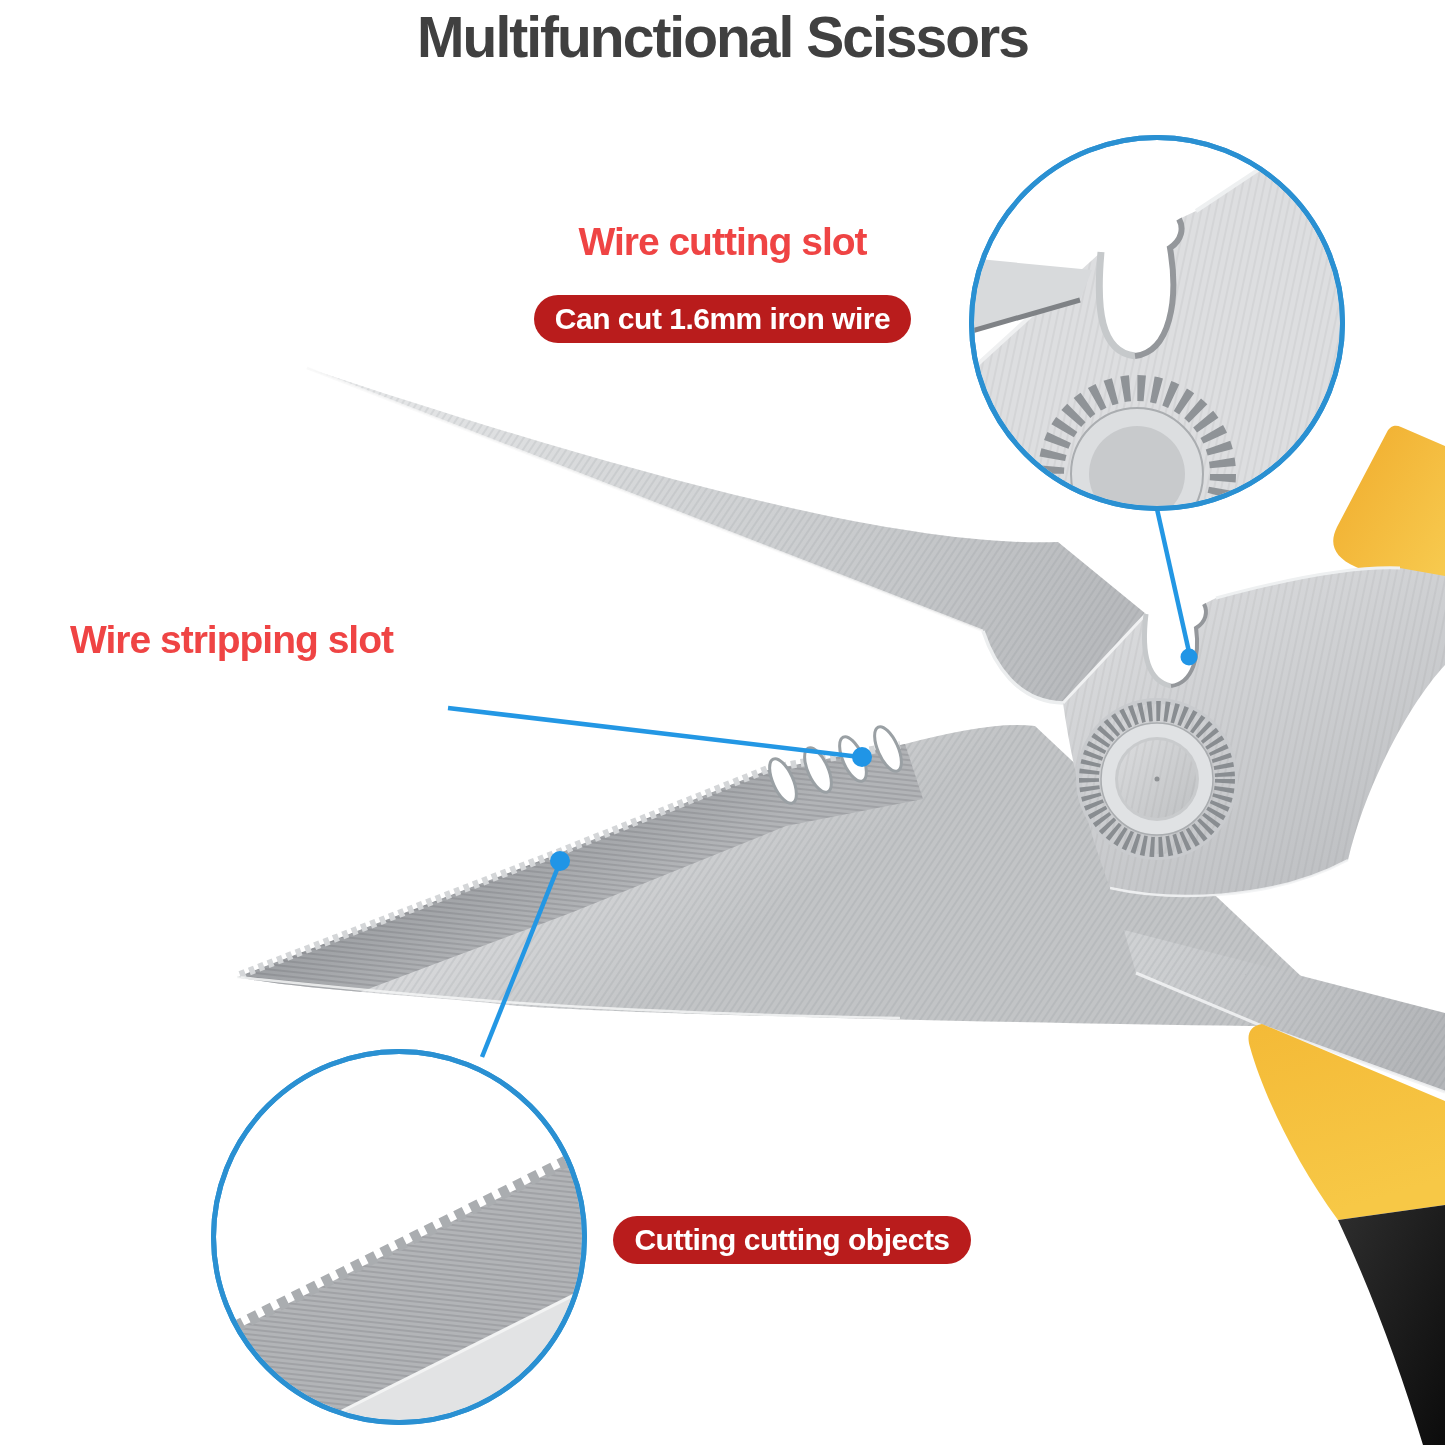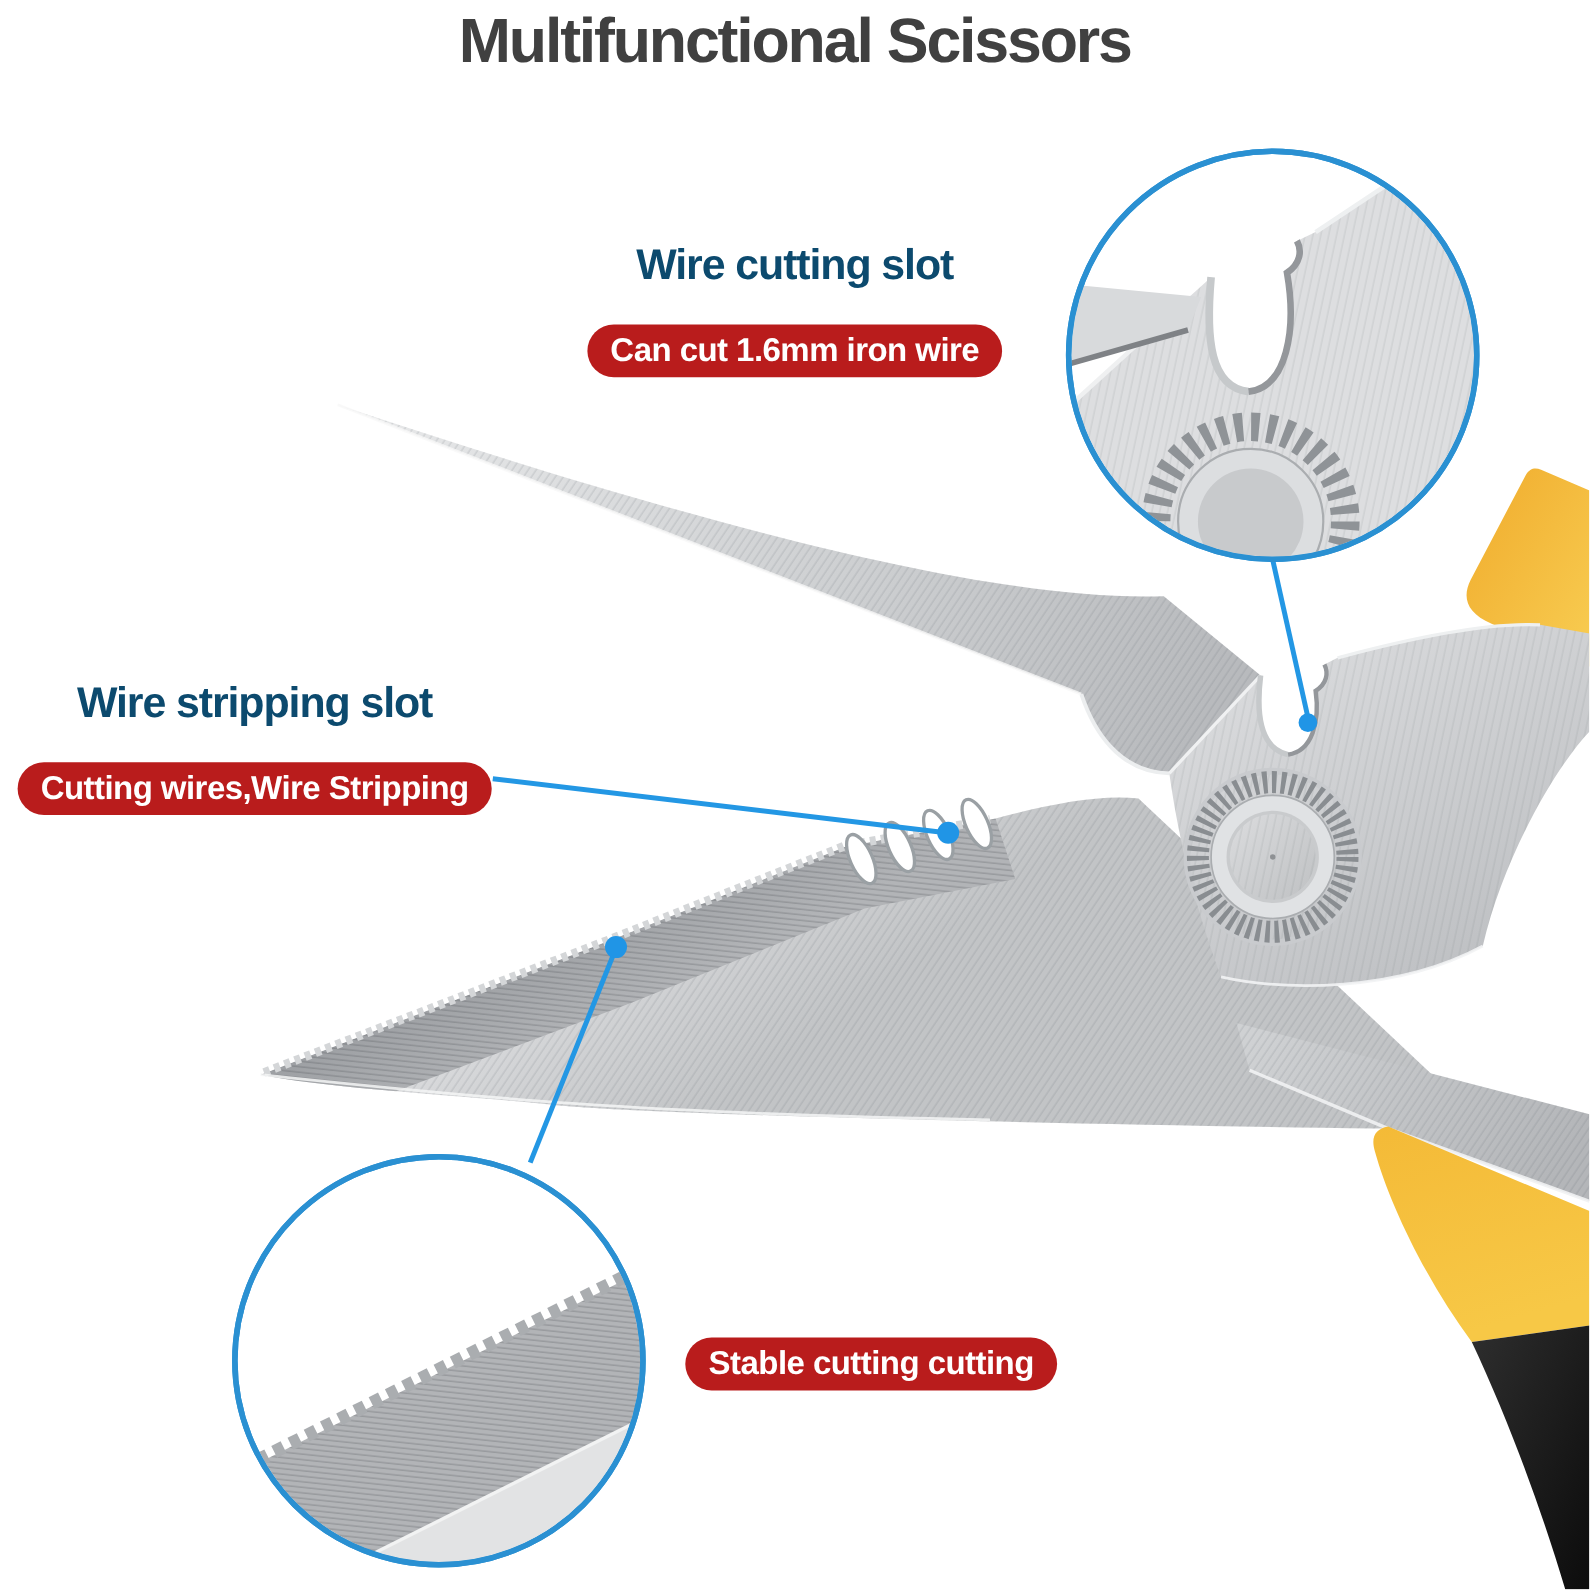--- a/index.html
+++ b/index.html
@@ -1,20 +1,20 @@
 <!DOCTYPE html>
 <html><head>
 <meta charset="utf-8">
 <style>
   html,body{margin:0;padding:0;background:#fff;}
   .stage{position:relative;width:1445px;height:1445px;background:#fff;overflow:hidden;
          font-family:"Liberation Sans", sans-serif;}
   .stage svg{position:absolute;left:0;top:0;}
   .callout{position:absolute;text-align:center;}
-  .callout h2{margin:0;font-weight:bold;color:#0c4a6e;letter-spacing:-1px;}
+  .callout h2{margin:0;font-weight:bold;color:#ef4444;letter-spacing:-1px;}
   .pill{display:inline-block;background:#b91c1c;color:#fff;font-weight:bold;
         border-radius:999px;letter-spacing:-0.5px;}
   #title{position:absolute;left:0;right:0;top:4px;text-align:center;margin:0;
          font-size:57px;font-weight:800;color:#404040;letter-spacing:-2px;}
   #c1{left:500px;top:220px;width:445px;}
   #c1 h2{font-size:39px;}
   #c1 .pill{margin-top:13px;font-size:30px;padding:7px 21px;}
   #c2{left:10px;top:618px;width:443px;}
   #c2 h2{font-size:39px;}
   #c2 .pill{margin-top:13px;font-size:30px;padding:7px 21px;}
@@ -197,21 +197,20 @@
 
 <h1 id="title">Multifunctional Scissors</h1>
 
 <div class="callout" id="c1">
   <h2>Wire cutting slot</h2><br>
   <span class="pill">Can cut 1.6mm iron wire</span>
 </div>
 
 <div class="callout" id="c2">
   <h2>Wire stripping slot</h2><br>
-  <span class="pill">Cutting wires,Wire Stripping</span>
 </div>
 
 <div class="callout" id="c3">
   <br>
-  <span class="pill">Stable cutting cutting</span>
+  <span class="pill">Cutting cutting objects</span>
 </div>
 
 </div>
 
 </body></html>

